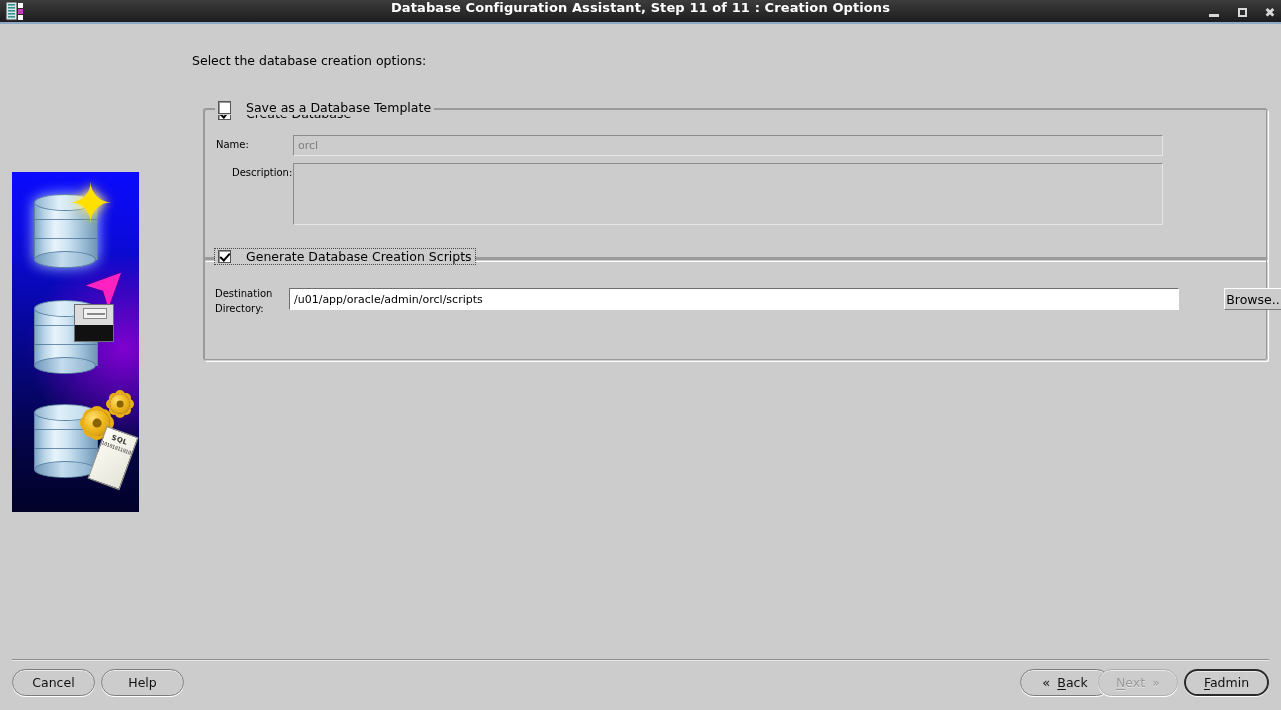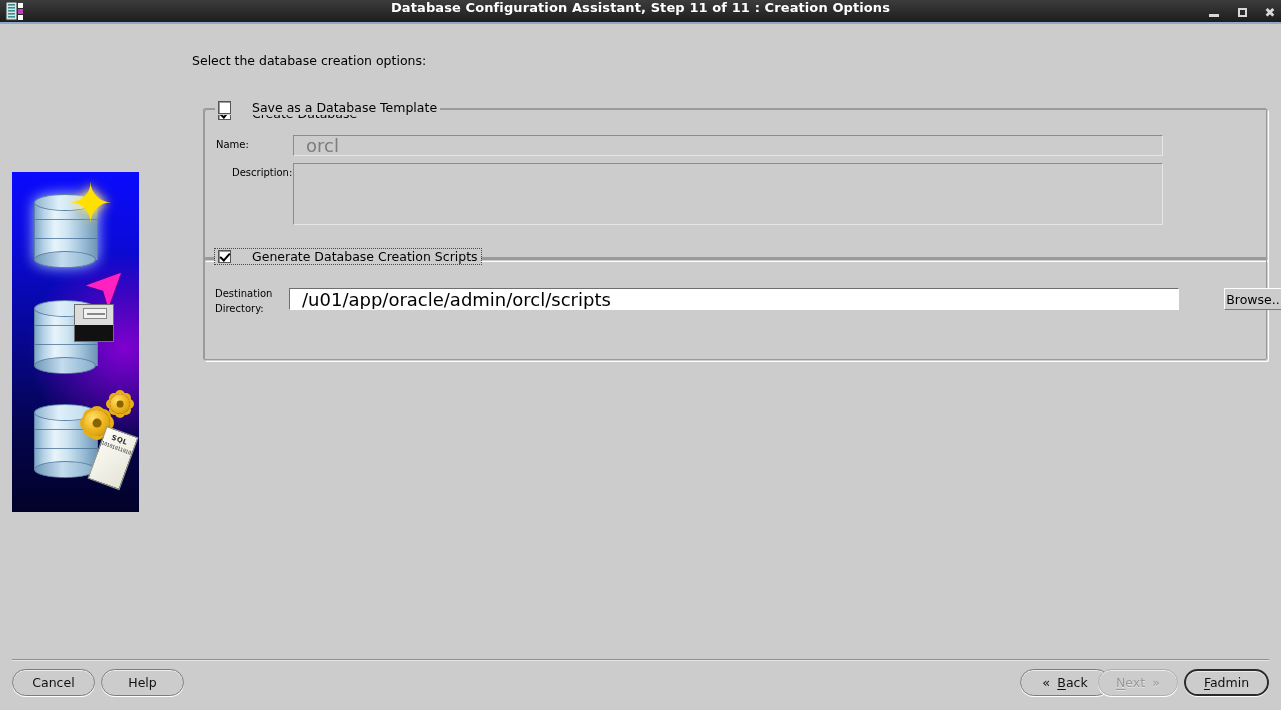--- a/index.html
+++ b/index.html
@@ -241,21 +241,21 @@
     position: absolute;
     left: 192px;
     top: 27px;
     font-size: 12.5px;
     white-space: nowrap;
   }
 
   .checkrow {
     display: flex;
     align-items: center;
-    gap: 21px;
+    gap: 15px;
     white-space: nowrap;
   }
   .cbox {
     width: 13px;
     height: 13px;
     border: 1px solid #555555;
     background: #ffffff;
     box-shadow: inset 1px 1px 0 #9a9a9a;
     box-sizing: border-box;
     position: relative;
@@ -330,22 +330,22 @@
   .field-label {
     position: absolute;
     font-size: 10px;
     white-space: nowrap;
   }
 
   .textinput {
     position: absolute;
     box-sizing: border-box;
     font-family: "DejaVu Sans", "Liberation Sans", sans-serif;
-    font-size: 18px;
-    padding: 2px 12px;
+    font-size: 11px;
+    padding: 2px 4px;
     background: #ffffff;
     color: #000000;
     border: 1px solid #ffffff;
     border-top-color: #6e6e6e;
     border-left-color: #6e6e6e;
     outline: none;
   }
   .textinput.disabled {
     background: #cccccc;
     color: #7d7d7d;

